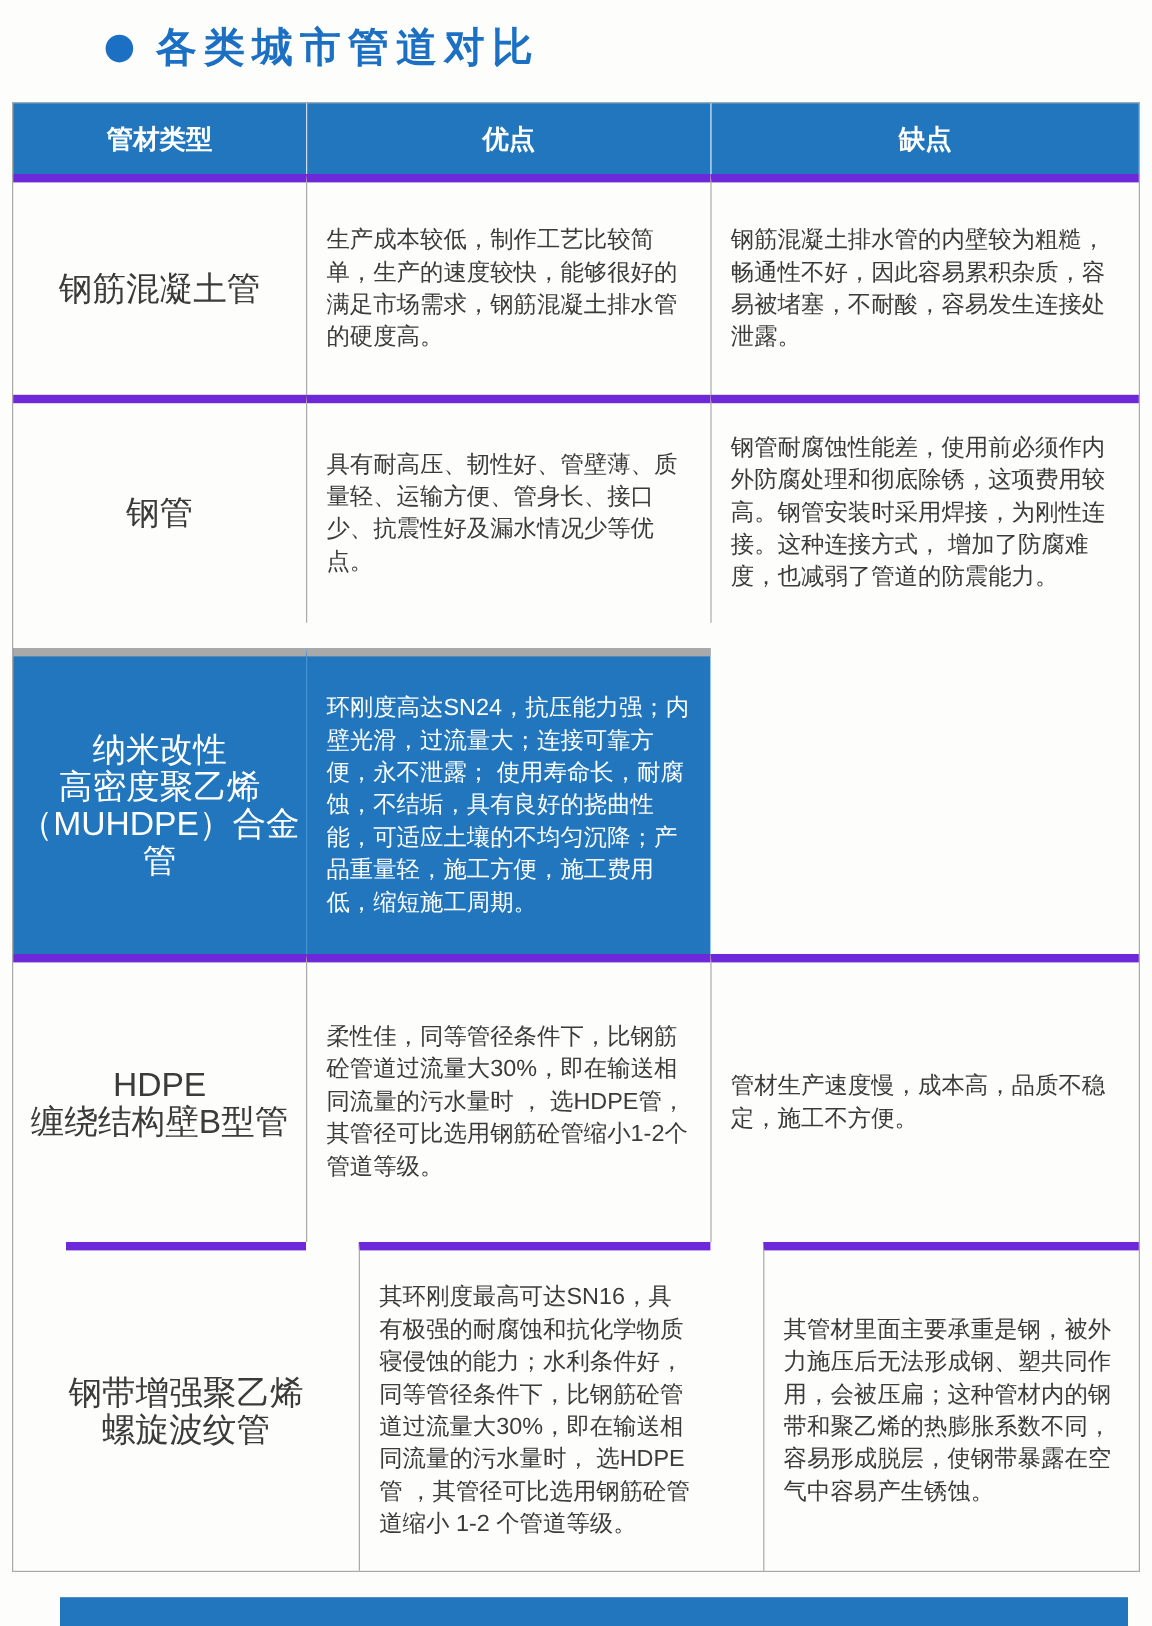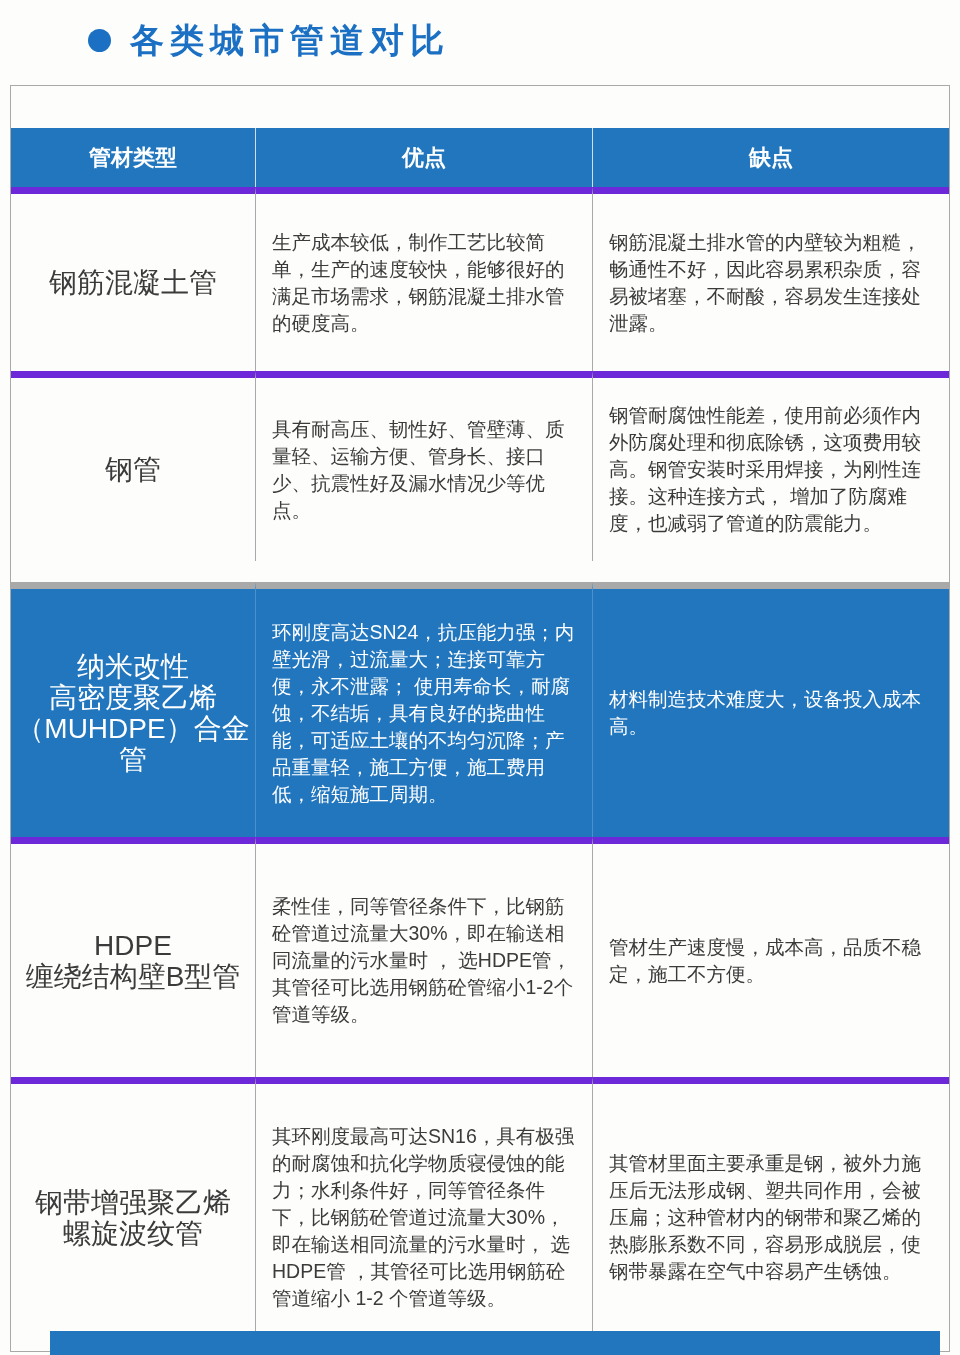--- a/index.html
+++ b/index.html
@@ -48,21 +48,21 @@
   }
   .cell {
     box-sizing: border-box;
     display: flex;
     align-items: center;
     border-left: 1px solid #a9a9a9;
     border-top: 7px solid #6d28d9;
     color: #3b3b3b;
   }
   .tr .cell:first-child { border-left: none; }
-  .tr.header .cell { border-top: none; margin-top: 42px; }
+  .tr.header .cell { border-top: none; }
 
   .tr.header .cell {
     background: #2176be;
     color: #ffffff;
     font-weight: bold;
     font-size: 22px;
     min-height: 59px;
     justify-content: center;
     border-left-color: #cfdeed;
   }
@@ -77,21 +77,21 @@
   }
   .text-cell {
     font-size: 19.5px;
     line-height: 27px;
     padding: 14px 13px 14px 16px;
   }
   .r1 .cell { min-height: 184px; }
   .r2 .cell { min-height: 190px; }
   .r3 .cell { min-height: 255px; }
   .r4 .cell { min-height: 240px; }
-  .r5 .cell { min-height: 274px; }
+  .r5 .cell { min-height: 274px; margin-left: 44px; }
 
   .tr.highlight .cell {
     background: #2176be;
     color: #ffffff;
     border-left-color: #4a90cc;
     border-top-color: #a9a9a9;
     margin-top: 21px;
   }
 
   
@@ -132,21 +132,20 @@
       <div class="cell type-cell">钢管</div>
       <div class="cell text-cell">具有耐高压、韧性好、管壁薄、质量轻、运输方便、管身长、接口少、抗震性好及漏水情况少等优点。</div>
       <div class="cell text-cell">钢管耐腐蚀性能差，使用前必须作内外防腐处理和彻底除锈，这项费用较高。钢管安装时采用焊接，为刚性连接。这种连接方式， 增加了防腐难度，也减弱了管道的防震能力。</div>
     </div>
 
     <div class="tr r3 highlight">
       <div class="cell type-cell">纳米改性
 高密度聚乙烯
 （MUHDPE）合金管</div>
       <div class="cell text-cell">环刚度高达SN24，抗压能力强；内壁光滑，过流量大；连接可靠方便，永不泄露； 使用寿命长，耐腐蚀，不结垢，具有良好的挠曲性能，可适应土壤的不均匀沉降；产品重量轻，施工方便，施工费用低，缩短施工周期。</div>
-      <div class="cell text-cell">材料制造技术难度大，设备投入成本高。</div>
     </div>
 
     <div class="tr r4">
       <div class="cell type-cell">HDPE
 缠绕结构壁B型管</div>
       <div class="cell text-cell">柔性佳，同等管径条件下，比钢筋砼管道过流量大30%，即在输送相同流量的污水量时 ， 选HDPE管，其管径可比选用钢筋砼管缩小1-2个管道等级。</div>
       <div class="cell text-cell">管材生产速度慢，成本高，品质不稳定，施工不方便。</div>
     </div>
 
     <div class="tr r5">

